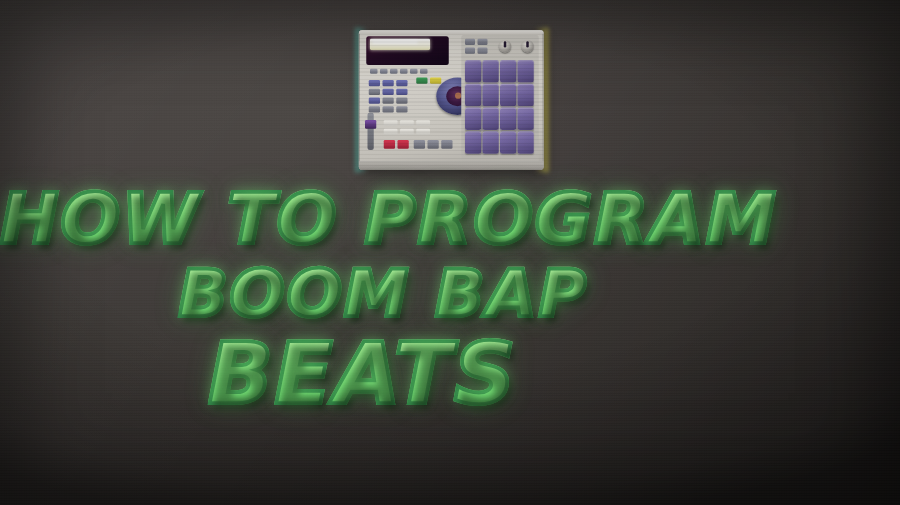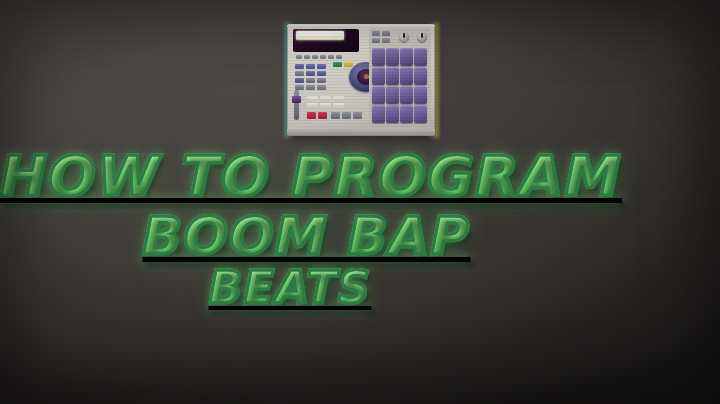--- a/index.html
+++ b/index.html
@@ -216,21 +216,20 @@
     opacity: .5;
   }
 
   
   #title-block {
     position: absolute;
     left: 0;
     top: 148px;
     width: 580px;
     text-align: center;
-    text-decoration: underline;
   }
   .t-line {
     font-family: "DejaVu Sans", sans-serif;
     font-weight: 700;
     font-style: italic;
     letter-spacing: 1.5px;
     line-height: 1;
     color: #8fe08a;
     -webkit-text-stroke: 3px #2b7a44;
     paint-order: stroke fill;
@@ -241,21 +240,21 @@
     white-space: nowrap;
   }
   .t-line .inner {
     background: linear-gradient(180deg, #d5f5b8 0%, #a9ec95 32%, #7ede7b 62%, #4fc95e 100%);
     -webkit-background-clip: text;
     background-clip: text;
     color: transparent;
   }
   #line1 { font-size: 56px; }
   #line2 { font-size: 52px; margin-top: 6px; margin-left: 33px; }
-  #line3 { font-size: 44px; margin-top: 4px; }
+  #line3 { font-size: 68px; margin-top: 4px; }
 
   
   .global-grain {
     position: absolute; inset: 0;
     pointer-events: none;
     opacity: .10;
     background-image:
       repeating-linear-gradient(0deg, rgba(255,255,255,.06) 0 1px, rgba(0,0,0,.06) 1px 2px);
   }
   .edge-dark {

